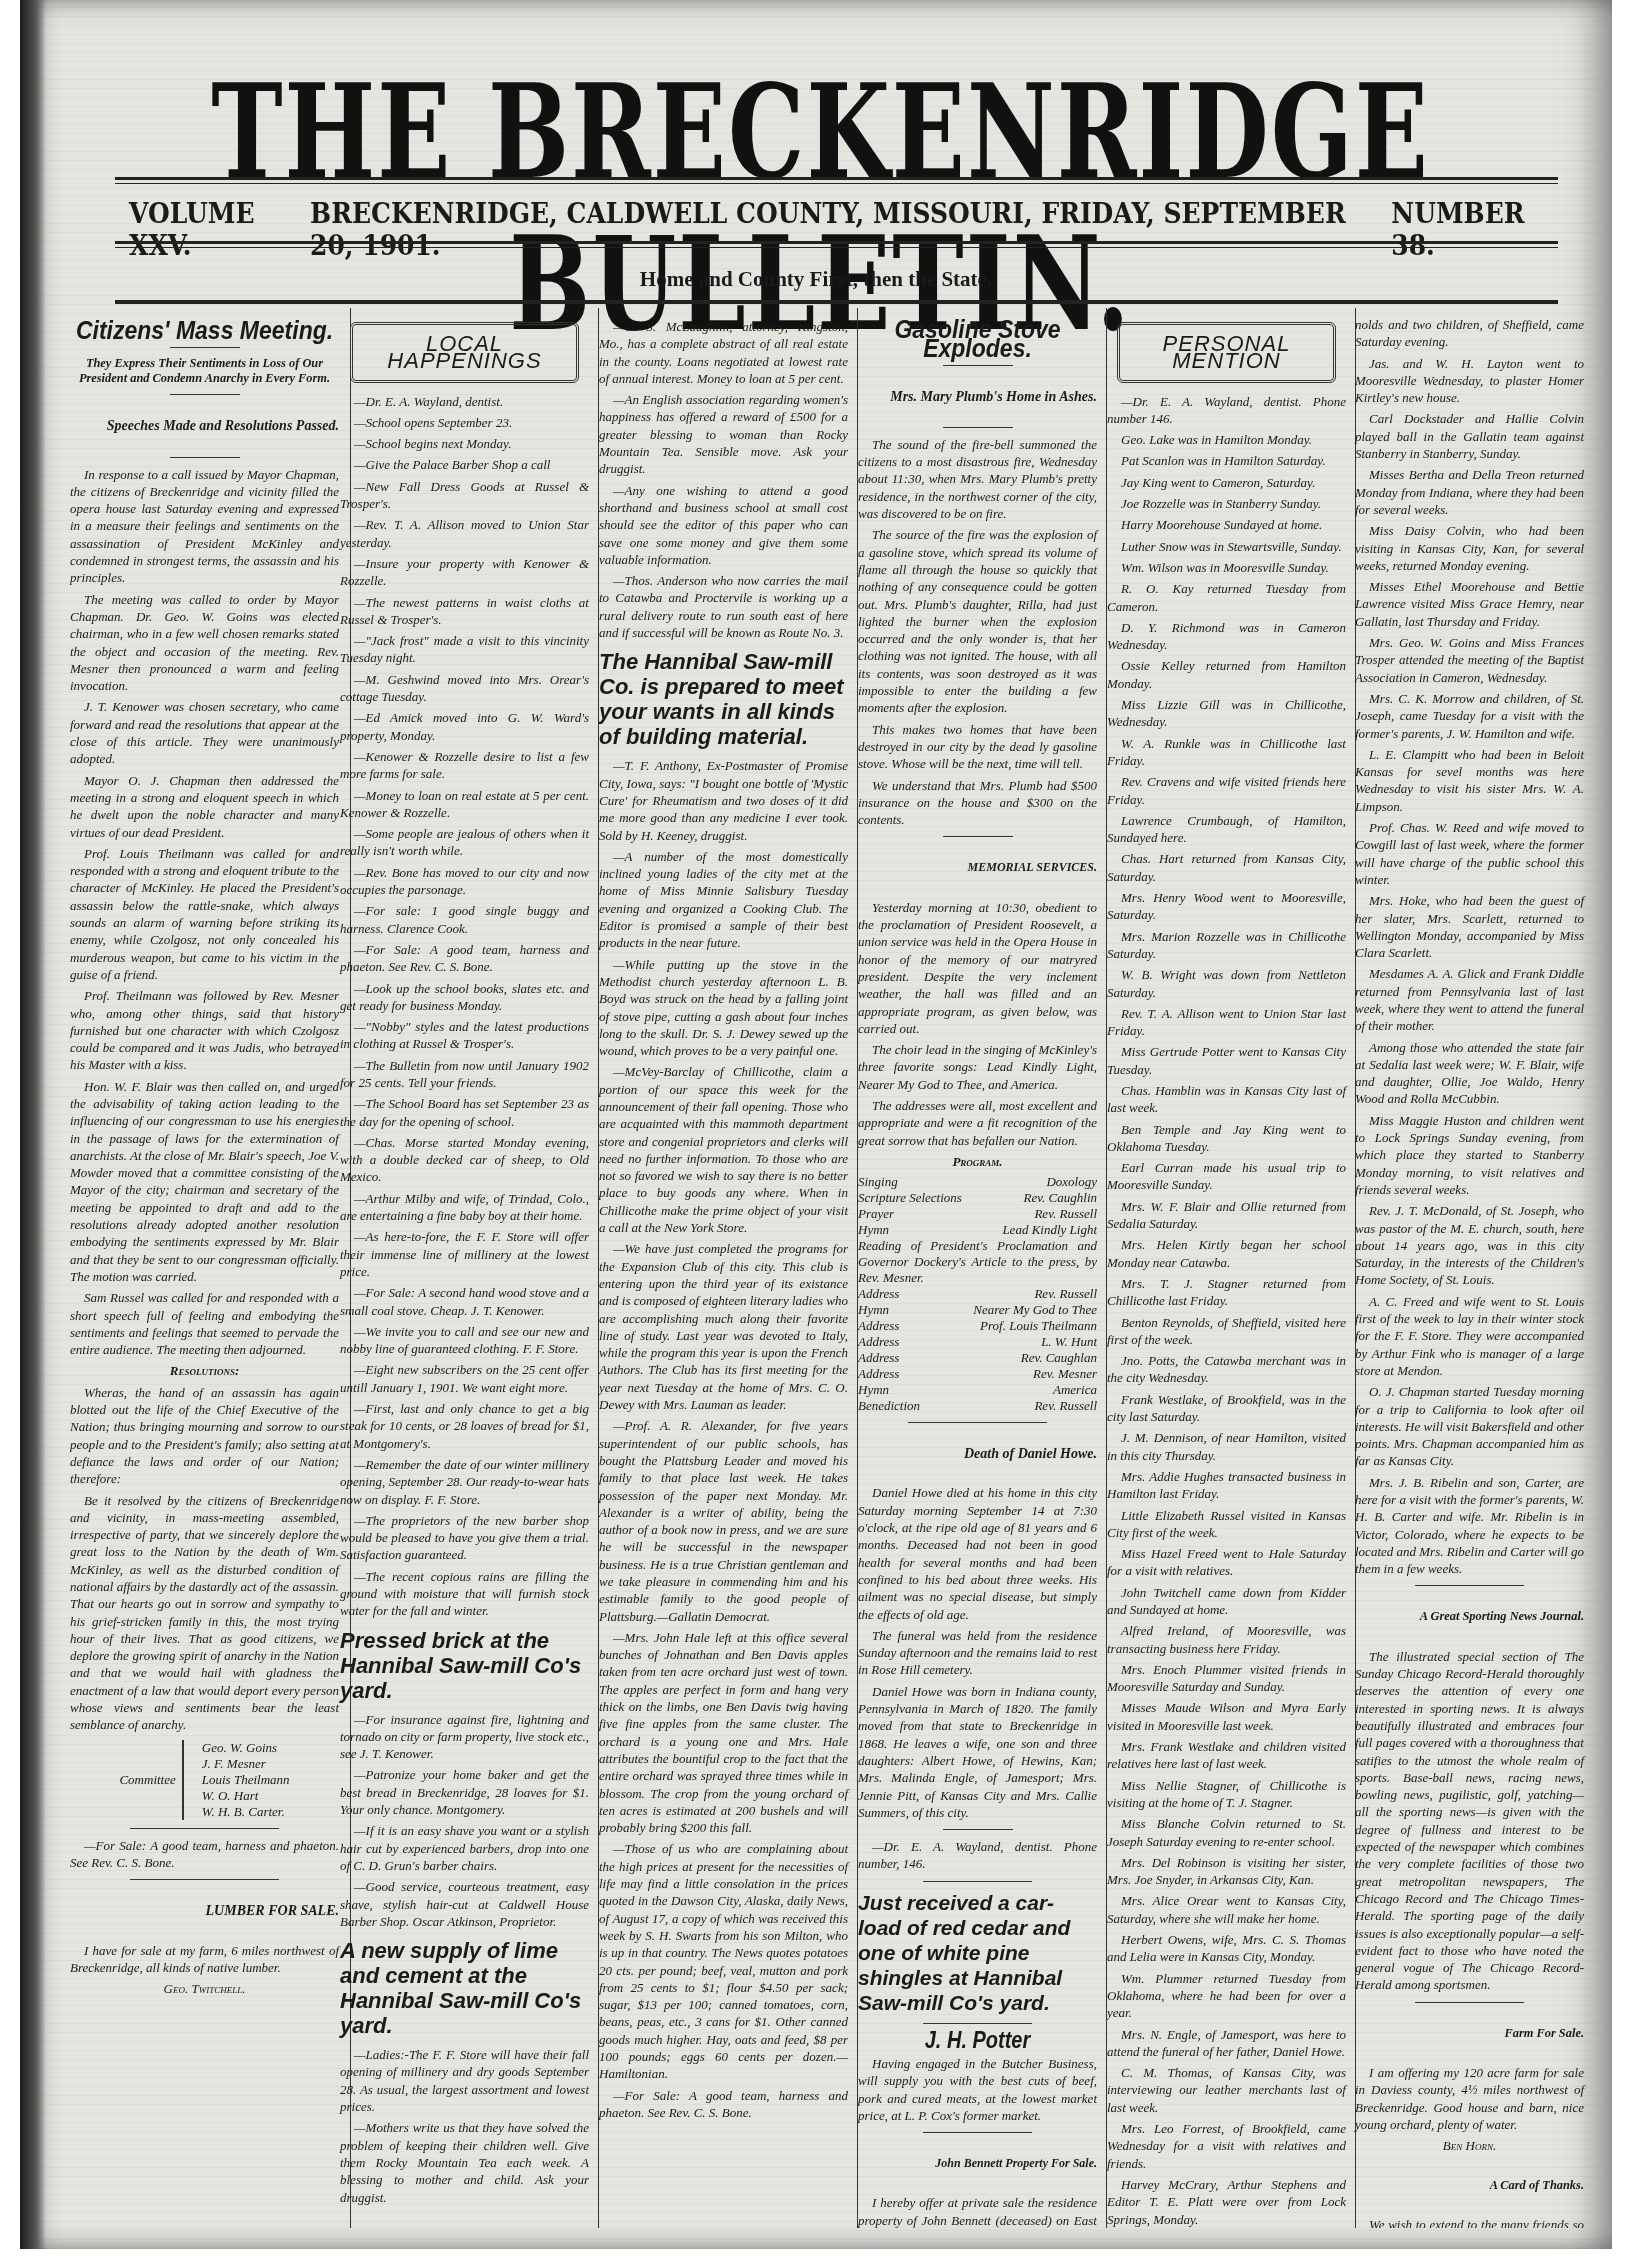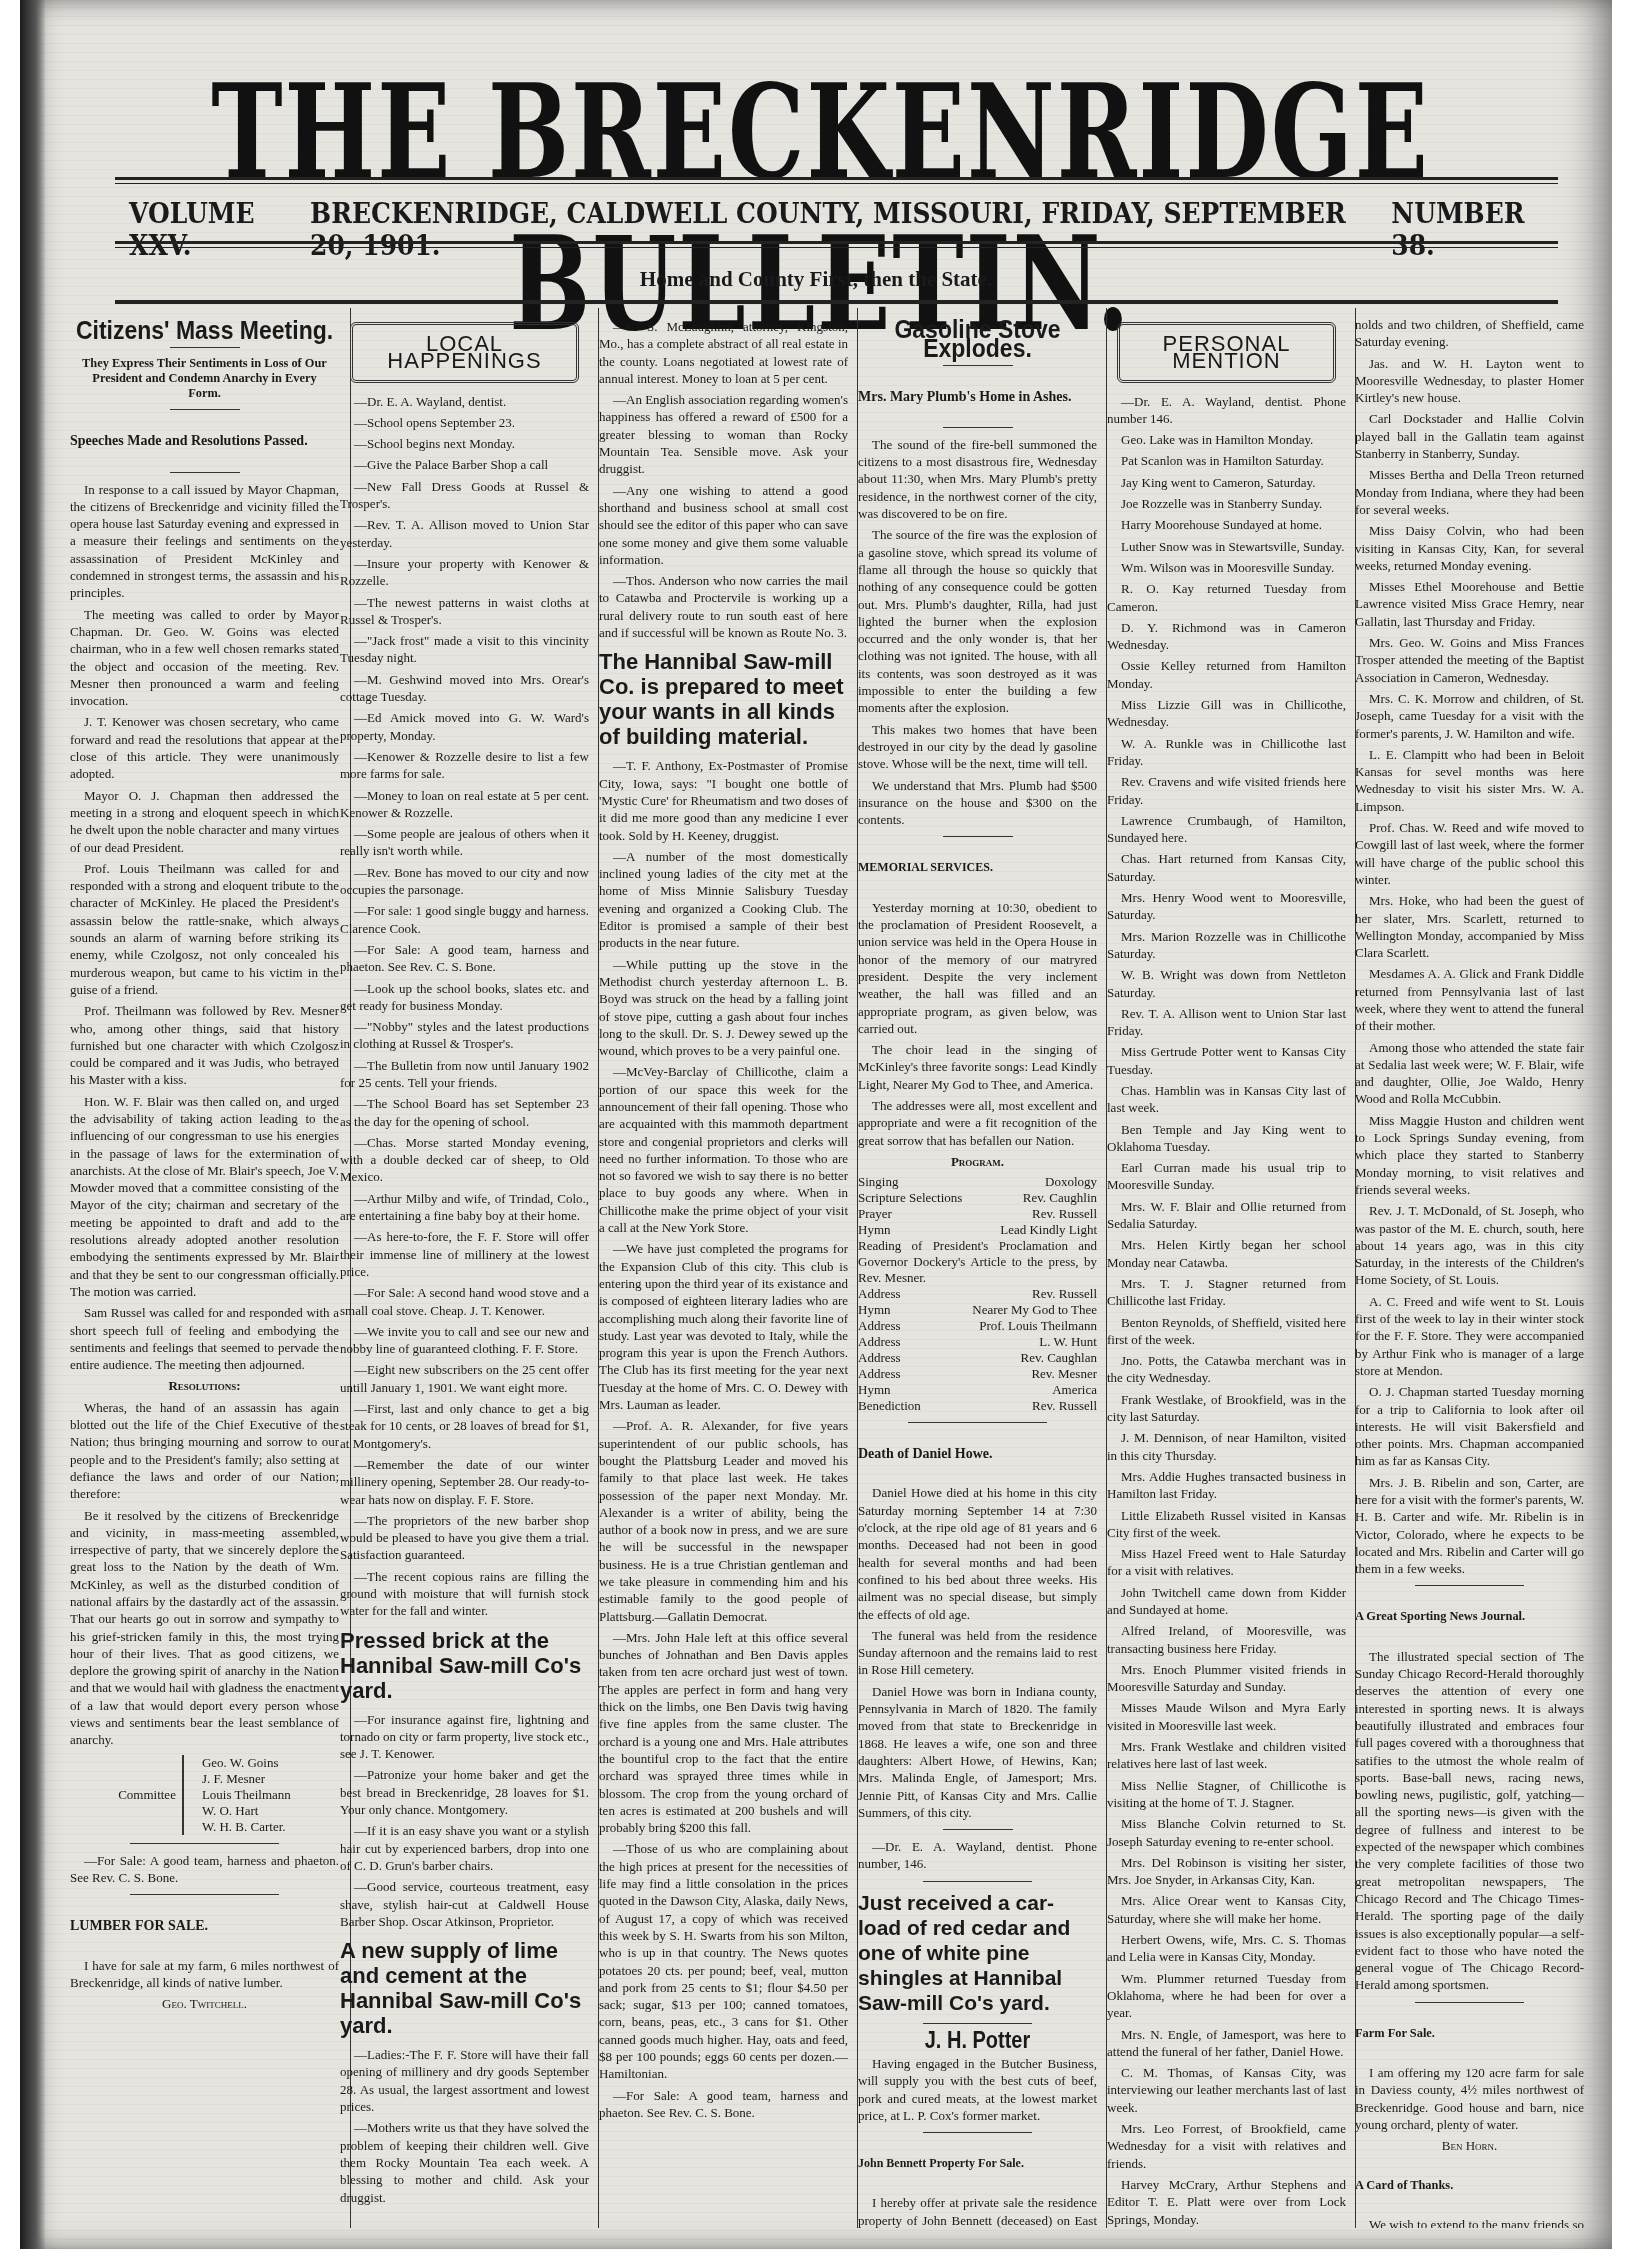--- a/index.html
+++ b/index.html
@@ -6,26 +6,26 @@
   body{width:1636px;height:2268px;background:#fff;overflow:hidden;font-family:"Liberation Serif","DejaVu Serif",serif;color:#1a1a1a;}
   .page{position:relative;width:1592px;height:2249px;margin-left:20px;background:#e6e4df;
     background-image:repeating-linear-gradient(0deg,rgba(0,0,0,0.035) 0px,rgba(0,0,0,0.035) 1px,transparent 1px,transparent 9px);
     box-shadow:inset 18px 0 30px -10px #333, inset -30px 0 40px -20px #777;}
   .tear{position:absolute;left:0;top:0;width:26px;height:100%;background:linear-gradient(90deg,#1b1b1b,#555 60%,transparent);}
   .masthead{position:absolute;left:139px;top:55px;width:1323px;text-align:center;font-family:"DejaVu Serif","Liberation Serif",serif;font-weight:bold;font-size:96px;letter-spacing:2px;transform:scaleY(1.35);transform-origin:top;color:#111;}
   .rule{position:absolute;left:95px;width:1443px;border-top:3px solid #222;border-bottom:1px solid #222;height:3px;}
   .dateline{position:absolute;left:109px;top:201px;width:1433px;display:flex;justify-content:space-between;font-family:"DejaVu Serif",serif;font-weight:bold;font-size:25px;transform:scaleY(1.1);}
   .motto{position:absolute;left:0;top:267px;width:1592px;text-align:center;font-size:21px;font-weight:bold;}
   .toprule{position:absolute;left:95px;top:300px;width:1443px;border-top:4px solid #222;}
-  .col{position:absolute;top:308px;height:1920px;overflow:hidden;font-size:13px;line-height:17.3px;text-align:justify;}
+  .col{position:absolute;top:308px;height:1920px;overflow:hidden;font-size:13px;line-height:17.3px;text-align:justify;font-style:italic;}
   .col p{margin:0 0 4px 0;text-indent:14px;}
   .col .vline{position:absolute;top:0;right:0;height:100%;border-right:1.5px solid #333;}
   .hd{font-family:"Liberation Sans","DejaVu Sans",sans-serif;font-weight:bold;text-align:center;font-size:23px;margin:14px 0 8px;transform:scaleY(1.15);}
   .sub{text-align:center;font-weight:bold;font-size:12.4px;margin:6px 8px;line-height:15px;}
-  .sub2{text-align:left;font-weight:bold;font-size:14px;margin:22px 0;}
+  .sub2{text-align:right;font-weight:bold;font-size:14px;margin:22px 0;}
   .short{width:70px;margin:8px auto;border-top:1.5px solid #333;}
   .boxhd{margin:14px 10px 10px;border:3px double #333;border-radius:6px;padding:10px 0;text-align:center;font-family:"Liberation Sans","DejaVu Sans",sans-serif;font-size:22px;letter-spacing:1px;}
   .ad{font-family:"Liberation Sans","DejaVu Sans",sans-serif;font-weight:bold;font-size:22px;line-height:25px;margin:8px 0;text-align:left;}
   .small-caps{font-variant:small-caps;text-align:center;font-weight:bold;margin:4px 0;}
   .prog{display:flex;justify-content:space-between;font-size:13px;line-height:16px;}
   .sig{text-align:center;font-variant:small-caps;margin:0 6px 4px;}
   .committee{display:flex;align-items:center;justify-content:center;gap:6px;margin:6px 0;}
   .committee .names{border-left:2px solid #333;padding-left:18px;line-height:16px;}
 </style>
 </head>

